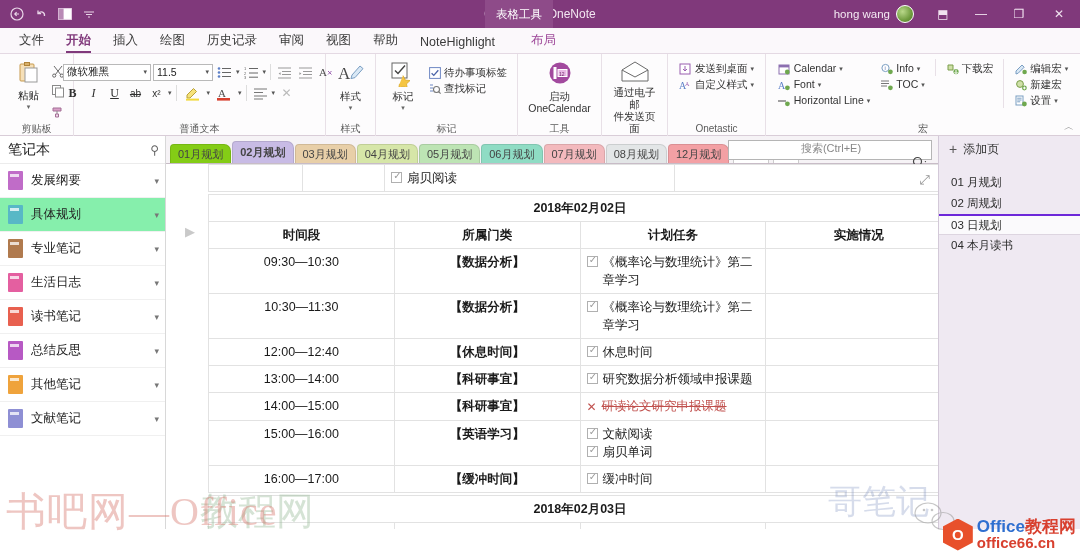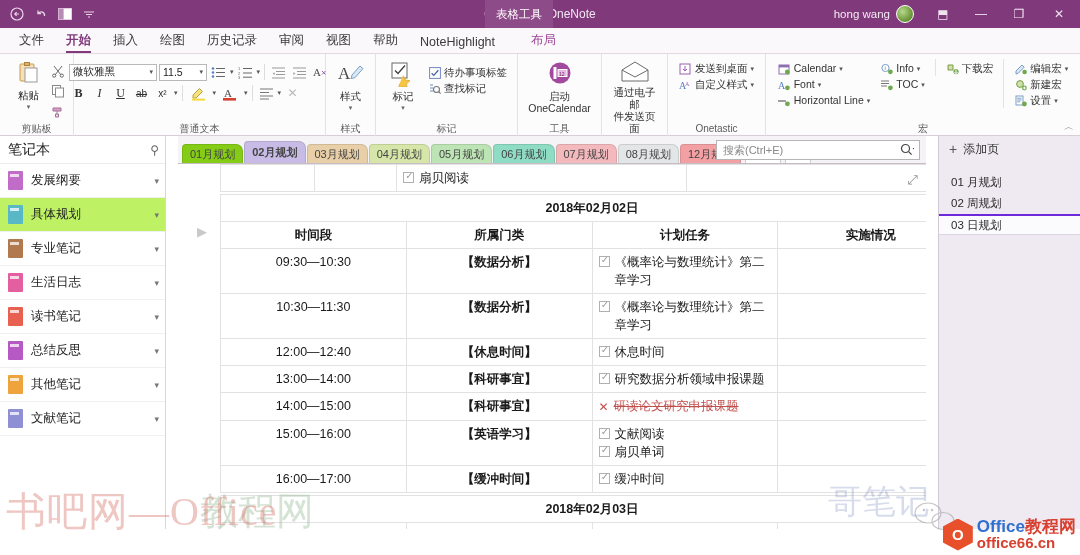--- a/index.html
+++ b/index.html
@@ -97,53 +97,53 @@
 
   
   .txtgrp { display:flex; flex-direction:column; gap:3px; padding-top:4px; }
   .txtrow { display:flex; align-items:center; gap:2px; }
   .fontbox {
     width:88px; height:17px; border:1px solid #b9b9b9; background:#fff;
     font-size:10.5px; padding:0 12px 0 3px; display:flex; align-items:center;
     position:relative; color:#222;
   }
   .sizebox {
-    width:48px; height:17px; border:1px solid #b9b9b9; background:#fff;
+    width:60px; height:17px; border:1px solid #b9b9b9; background:#fff;
     font-size:10.5px; padding:0 12px 0 3px; display:flex; align-items:center;
     position:relative; color:#222;
   }
   .caret-mini {
     position:absolute; right:3px; top:50%; transform:translateY(-50%);
     font-size:7px; color:#555;
   }
   .tbtn {
     width:19px; height:18px; display:flex; align-items:center; justify-content:center;
     font-size:12px; color:#303030;
   }
   .tbtn.wide { width:24px; }
   .vdiv { width:1px; height:16px; background:#ddd; margin:0 2px; }
 
   
-  .workarea { display:flex; height:393px; position:relative;gap:12px; }
+  .workarea { display:flex; height:393px; position:relative; }
 
   
   .nbpane {
     width:166px; background:#fff; border-right:1px solid #d8d8d8;
     display:flex; flex-direction:column;
   }
   .nbpane-head {
     height:28px; display:flex; align-items:center; padding:0 6px 0 8px;
     font-size:14px; color:#222; border-bottom:1px solid #ececec;
   }
   .nbpane-head .pin { margin-left:auto; font-size:12px; color:#666; }
   .nb-item {
     height:34px; display:flex; align-items:center; gap:8px;
     padding:0 6px 0 8px; border-bottom:1px solid #f0f0f0; font-size:12.5px;
   }
-  .nb-item.sel { background:#bef264; }
+  .nb-item.sel { background:#86efac; }
   .nb-ic {
     width:15px; height:19px; border-radius:1px; position:relative; flex:none;
   }
   .nb-ic::after{
     content:""; position:absolute; left:2px; top:3px; width:9px; height:3px;
     background:rgba(255,255,255,.75);
   }
   .nb-chev { margin-left:auto; font-size:9px; color:#777; }
 
   
@@ -167,21 +167,21 @@
   }
   .tabadd {
     width:26px; height:19px; margin-left:4px; background:#fff;
     border:1px solid #ccc; border-bottom:none; border-radius:3px 3px 0 0;
     display:flex; align-items:center; justify-content:center;
     font-size:13px; color:#555;
   }
   .searchwrap {
     position:absolute; right:6px; top:4px; width:204px; height:20px;
     background:#fff; border:1px solid #b5b5b5; display:flex; align-items:center;
-    padding:0 4px 0 6px; font-size:11px; color:#888;
+    padding:0 4px 0 6px; font-size:11px; color:#888;flex-direction:column;
   }
   .searchwrap .sic { margin-left:auto; color:#444; font-size:11px; }
 
   .page {
     flex:1; position:relative; overflow:hidden; background:#fff;
     border-left:12px solid #fff;
   }
   .pagebody { position:absolute; left:0; top:0; right:0; bottom:0; padding-left:12px; }
   .navarrow {
     position:absolute; left:7px; top:60px; font-size:13px; color:#c9c9c9;
@@ -887,20 +887,21 @@
 
   <div class="pgpane">
     <div class="addpage">
       <span class="plus">+</span>
       <span>添加页</span>
     </div>
     <div style="height:10px"></div>
     <div class="pg-item">01 月规划</div>
     <div class="pg-item">02 周规划</div>
     <div class="pg-item sel">03 日规划</div>
+    <div class="pg-item">04 本月读书</div>
   </div>
 </div>
 
 <div class="wm-left">书吧网—Office</div>
 <div class="wm-green">教程网</div>
 <div class="wm-faint">哥笔记</div>
 <svg class="wm-bubble" viewBox="0 0 46 34">
   <ellipse cx="16" cy="14" rx="13" ry="10" fill="none" stroke="#999" stroke-width="1.2"></ellipse>
   <ellipse cx="31" cy="22" rx="11" ry="8.5" fill="none" stroke="#999" stroke-width="1.2"></ellipse>
   <circle cx="12" cy="11" r="1.3" fill="#999"></circle>

